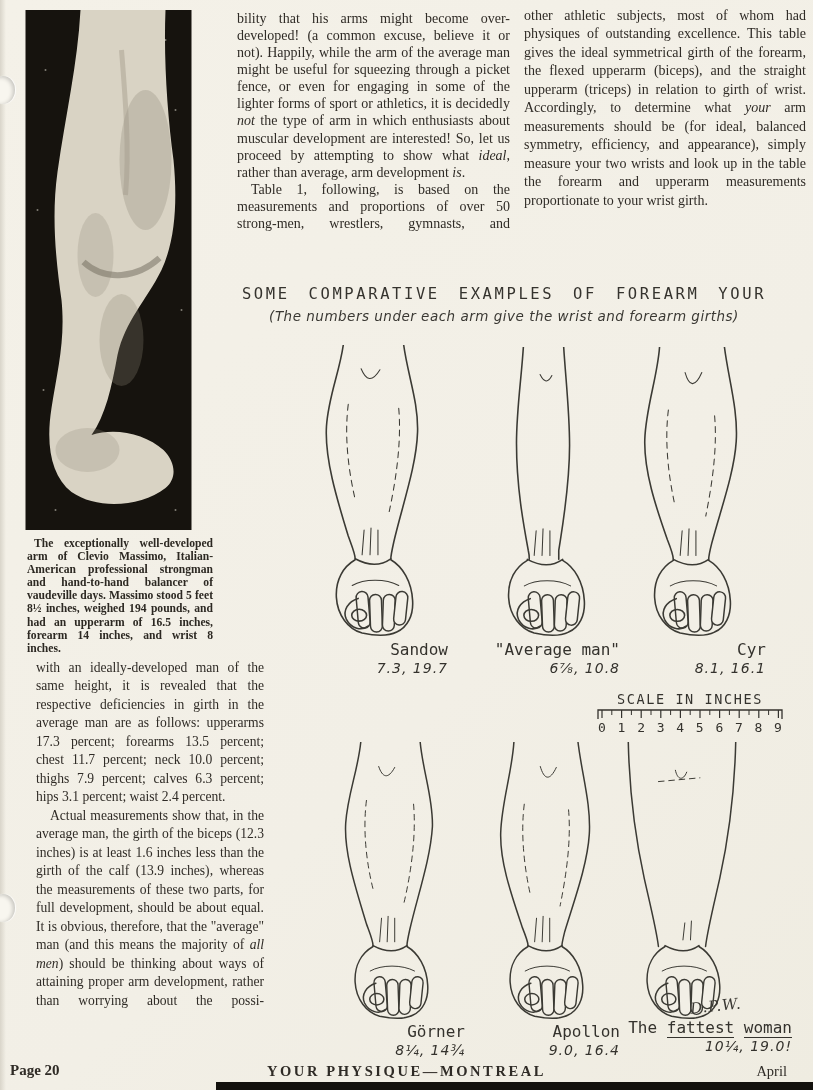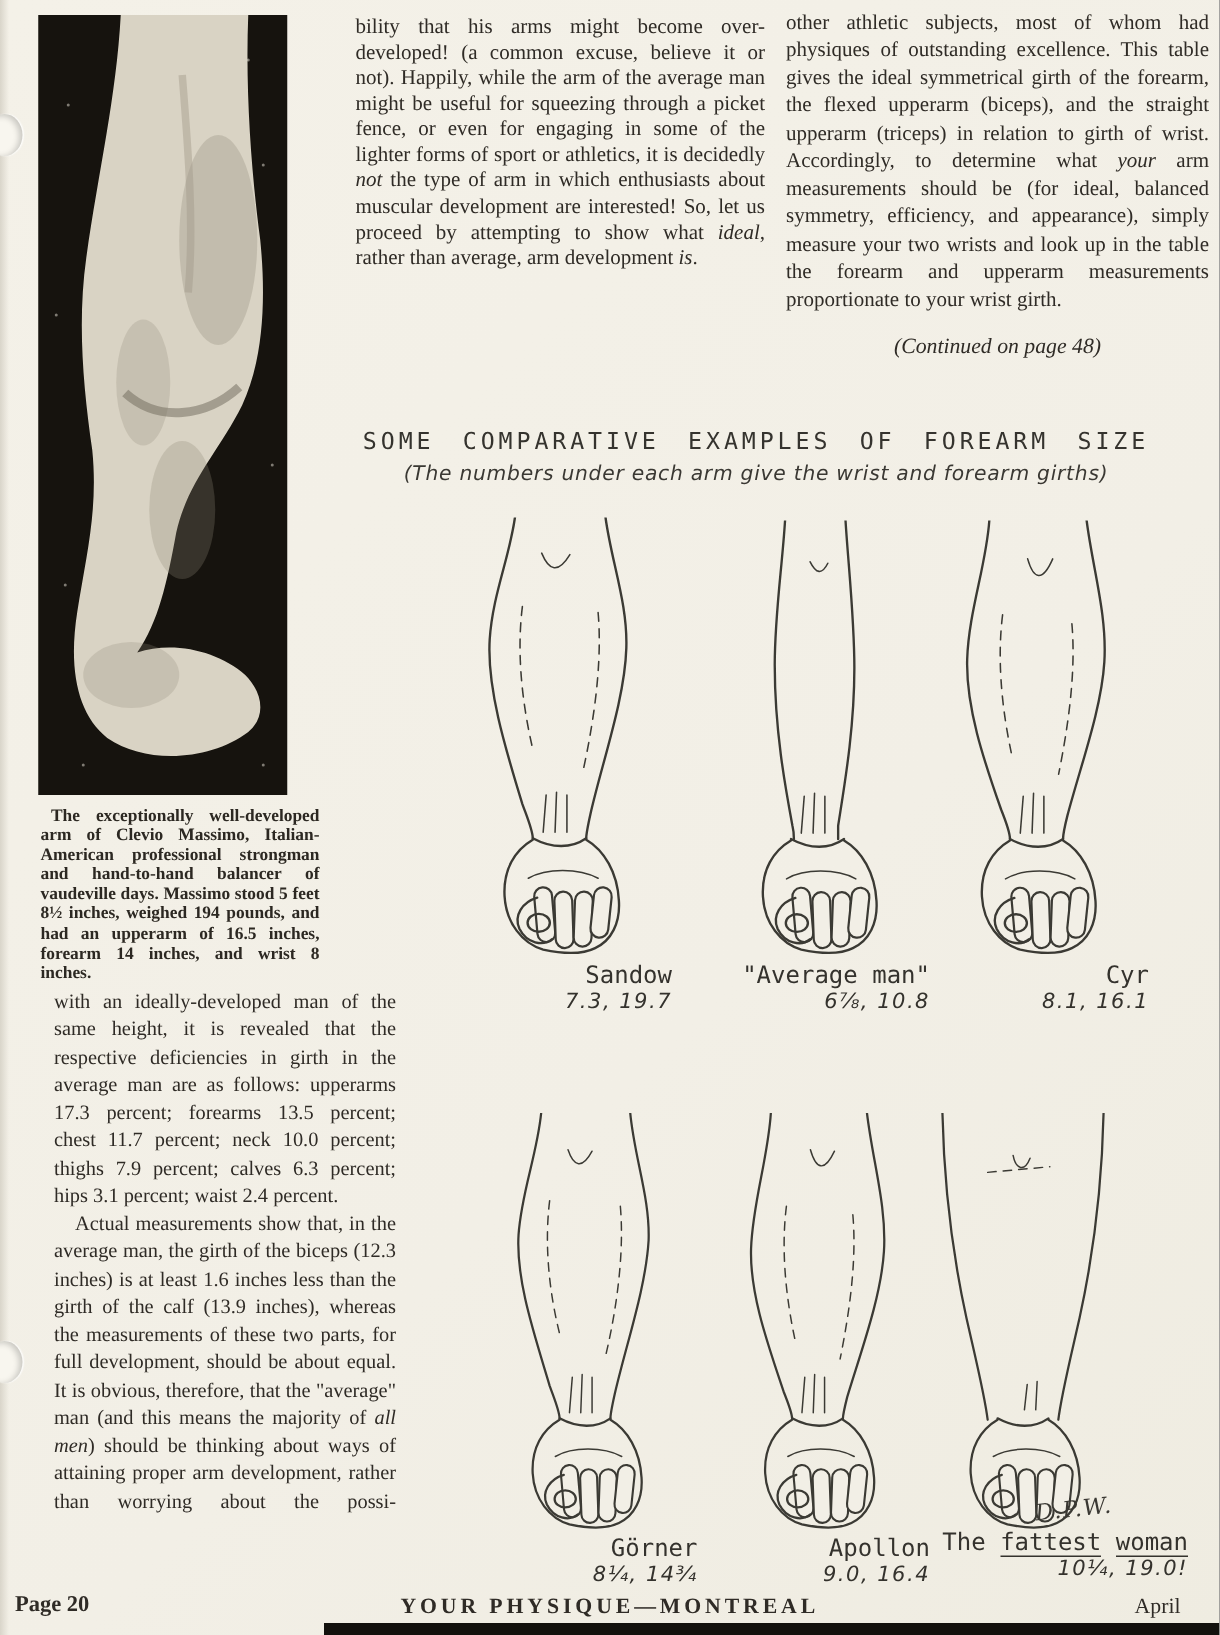--- a/index.html
+++ b/index.html
@@ -114,27 +114,27 @@
     </svg>
   </figure>
   <div class="caption">The exceptionally well-developed arm of Clevio Massimo, Italian-American professional strongman and hand-to-hand balancer of vaudeville days. Massimo stood 5 feet 8½ inches, weighed 194 pounds, and had an upperarm of 16.5 inches, forearm 14 inches, and wrist 8 inches.</div>
 
   <div class="col left-col">
     <p class="body-p">with an ideally-developed man of the same height, it is revealed that the respective deficiencies in girth in the average man are as follows: upperarms 17.3 percent; forearms 13.5 percent; chest 11.7 percent; neck 10.0 percent; thighs 7.9 percent; calves 6.3 percent; hips 3.1 percent; waist 2.4 percent.</p>
     <p class="body-p indent cont"><span>Actual measurements show that, in the average man, the girth of the biceps (12.3 inches) is at least 1.6 inches less than the girth of the calf (13.9 inches), whereas the measurements of these two parts, for full development, should be about equal. It is obvious, therefore, that the "average" man (and this means the majority of </span><span class="it">all men</span><span>) should be thinking about ways of attaining proper arm development, rather than worrying about the possi-</span></p>
   </div>
   <div class="col mid-col">
     <p class="body-p"><span>bility that his arms might become over-developed! (a common excuse, believe it or not). Happily, while the arm of the average man might be useful for squeezing through a picket fence, or even for engaging in some of the lighter forms of sport or athletics, it is decidedly </span><span class="it">not</span><span> the type of arm in which enthusiasts about muscular development are interested! So, let us proceed by attempting to show what </span><span class="it">ideal</span><span>, rather than average, arm development </span><span class="it">is</span><span>.</span></p>
+    <p class="body-p indent cont">Table 1, following, is based on the measurements and proportions of over 50 strong-men, wrestlers, gymnasts, and</p>
   </div>
   <div class="col right-col">
     <p class="body-p"><span>other athletic subjects, most of whom had physiques of outstanding excellence. This table gives the ideal symmetrical girth of the forearm, the flexed upperarm (biceps), and the straight upperarm (triceps) in relation to girth of wrist. Accordingly, to determine what </span><span class="it">your</span><span> arm measurements should be (for ideal, balanced symmetry, efficiency, and appearance), simply measure your two wrists and look up in the table the forearm and upperarm measurements proportionate to your wrist girth.</span></p>
-    <p class="continued">(Continued on page 48)</p>
-  </div>
-
-  <div class="fig-title">SOME COMPARATIVE EXAMPLES OF FOREARM SIZE</div>
+  </div>
+
+  <div class="fig-title">SOME COMPARATIVE EXAMPLES OF FOREARM YOUR</div>
   <div class="fig-subtitle">(The numbers under each arm give the wrist and forearm girths)</div>
 
   <svg class="arm-svg" style="left:298px; top:345px;" width="150" height="292" viewBox="0 0 150 295">
     <path class="ln" d="M45,0 C41,28 30,52 28,82 C26,114 38,154 50,193 C54,204 57,211 57,216"></path>
     <path class="ln" d="M106,0 C110,30 121,58 120,88 C119,122 104,164 96,199 C94,208 93,213 93,216"></path>
     <path class="ln thin" d="M63,24 C68,36 74,38 82,25"></path>
     <path class="ln thin dash" d="M50,60 C46,92 50,126 57,156"></path>
     <path class="ln thin dash" d="M101,64 C104,98 98,138 91,170"></path>
     <use href="#tendons"></use>
       <use href="#fist"></use>
@@ -162,20 +162,40 @@
   </div>
   <div class="arm-label" style="left:470px; top:640px; width:150px;">
     <div>"Average man"</div>
     <div class="arm-girth">6⅞, 10.8</div>
   </div>
   <div class="arm-label" style="left:616px; top:640px; width:150px;">
     <div>Cyr</div>
     <div class="arm-girth">8.1, 16.1</div>
   </div>
 
+  <div class="scale">
+    <div class="scale-label">SCALE IN INCHES</div>
+    <svg class="ruler" width="192" height="13" viewBox="0 0 192 13">
+      <path d="M4,11 L4,2 L188,2 L188,11" fill="none" stroke="#34322d" stroke-width="1.3"></path>
+      <path stroke="#34322d" stroke-width="1.2" d="M8,2 L8,10 M27.6,2 L27.6,10 M47.2,2 L47.2,10 M66.8,2 L66.8,10 M86.4,2 L86.4,10 M106,2 L106,10 M125.6,2 L125.6,10 M145.2,2 L145.2,10 M164.8,2 L164.8,10 M184.4,2 L184.4,10"></path>
+      <path stroke="#34322d" stroke-width="1" d="M17.8,2 L17.8,7 M37.4,2 L37.4,7 M57,2 L57,7 M76.6,2 L76.6,7 M96.2,2 L96.2,7 M115.8,2 L115.8,7 M135.4,2 L135.4,7 M155,2 L155,7 M174.6,2 L174.6,7"></path>
+    </svg>
+    <div class="scale-digits">
+      <span>0</span>
+      <span>1</span>
+      <span>2</span>
+      <span>3</span>
+      <span>4</span>
+      <span>5</span>
+      <span>6</span>
+      <span>7</span>
+      <span>8</span>
+      <span>9</span>
+    </div>
+  </div>
 
   <svg class="arm-svg" style="left:315px; top:742px;" width="150" height="278" viewBox="0 0 150 295">
     <path class="ln" d="M44,0 C41,30 30,56 28,86 C26,118 39,156 50,193 C54,204 57,211 57,216"></path>
     <path class="ln" d="M107,0 C110,32 121,60 120,90 C118,124 104,164 96,199 C94,208 93,213 93,216"></path>
     <path class="ln thin" d="M63,26 C67,38 73,40 80,27"></path>
     <path class="ln thin dash" d="M50,62 C46,94 50,128 57,156"></path>
     <path class="ln thin dash" d="M100,66 C103,100 97,140 90,170"></path>
     <use href="#tendons"></use>
       <use href="#fist"></use>
   </svg>

